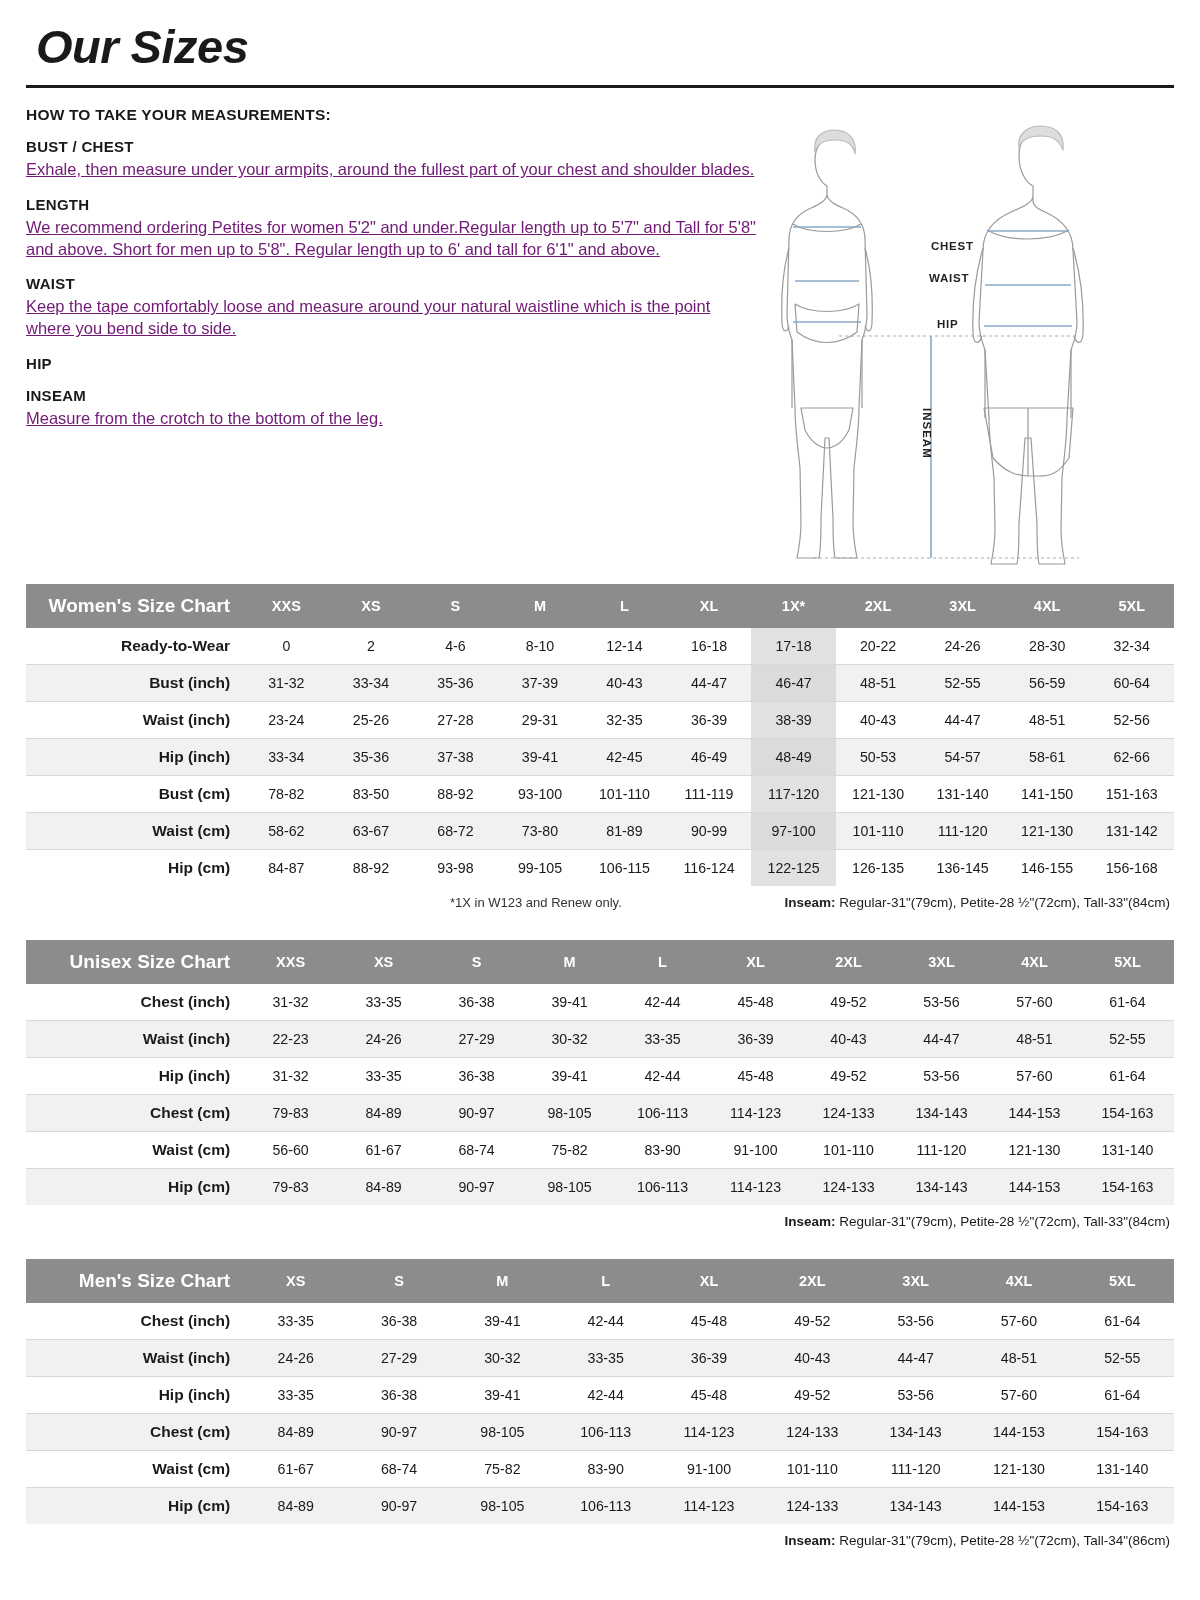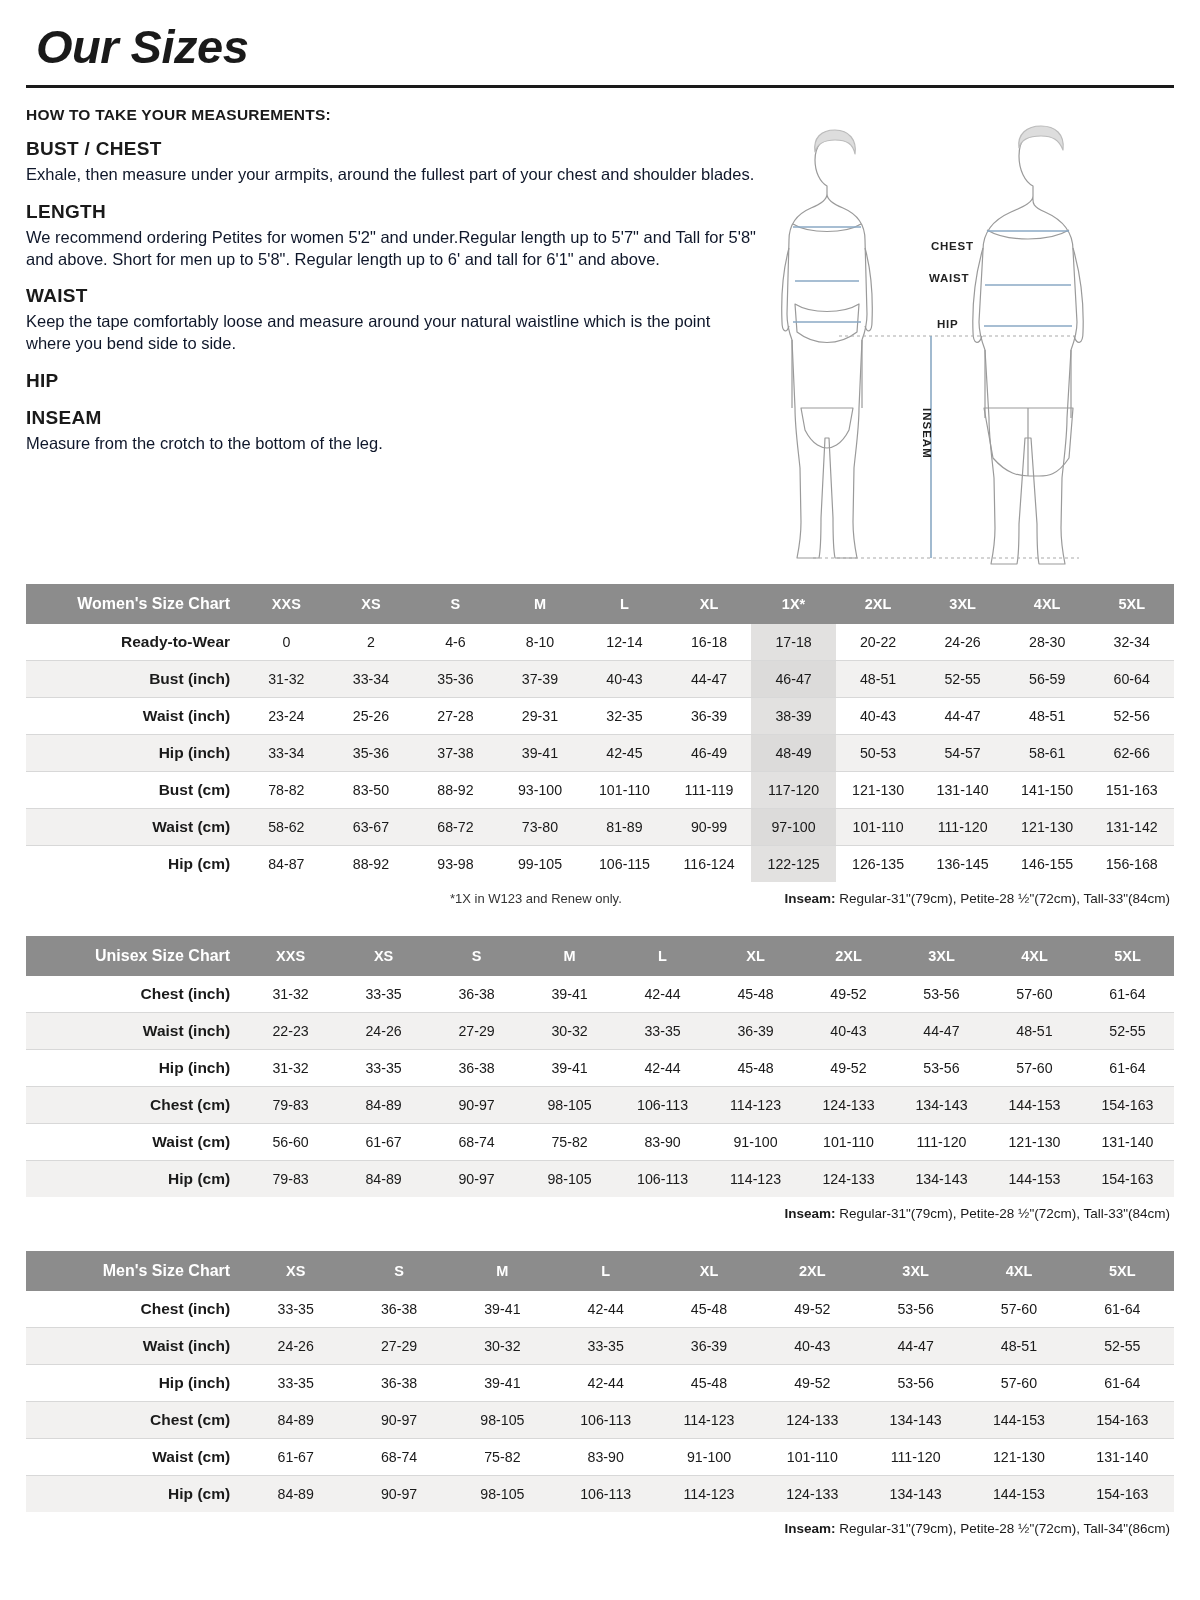--- a/index.html
+++ b/index.html
@@ -29,25 +29,25 @@
   .top { display: flex; align-items: flex-start; gap: 22px; }
   .measure-col { width: 740px; }
   .figures-col { width: 400px; padding-top: 2px; }
 
   .how-title {
     font-size: 15.5px; font-weight: bold; letter-spacing: 0.2px;
     margin: 0 0 14px 0;
   }
   .m-block { margin-bottom: 15px; }
   .m-head {
-    font-size: 19px; font-weight: bold; letter-spacing: 0.3px;
+    font-size: 15px; font-weight: bold; letter-spacing: 0.3px;
     margin: 0 0 3px 0;
   }
   .m-text {
-    font-size: 16.5px; line-height: 1.35; margin: 0; color: #0f172a;
+    font-size: 16.5px; line-height: 1.35; margin: 0; color: #701a75; text-decoration: underline;
   }
 
   
   table { border-collapse: collapse; width: 100%; table-layout: fixed; }
   .chart { margin-top: 6px; }
   .chart th, .chart td {
     font-size: 14.2px;
     text-align: center;
     padding: 9px 2px;
     border-bottom: 1px solid #d8d8d8;
@@ -58,21 +58,21 @@
     background: #8c8c8c;
     color: #ffffff;
     font-weight: bold;
     font-size: 14.5px;
     border-bottom: none;
     padding: 11px 2px;
   }
   .chart thead th.rowhead {
     text-align: right;
     padding-right: 14px;
-    font-size: 16px;
+    font-size: 19px;
     padding-left: 12px;
   }
   .chart td.rowhead {
     text-align: right;
     font-weight: bold;
     padding-right: 14px;
     font-size: 15.5px;
   }
   .chart tbody tr.alt td { background: #f2f1f0; }
   .chart tbody tr:last-child td { border-bottom: none; }

